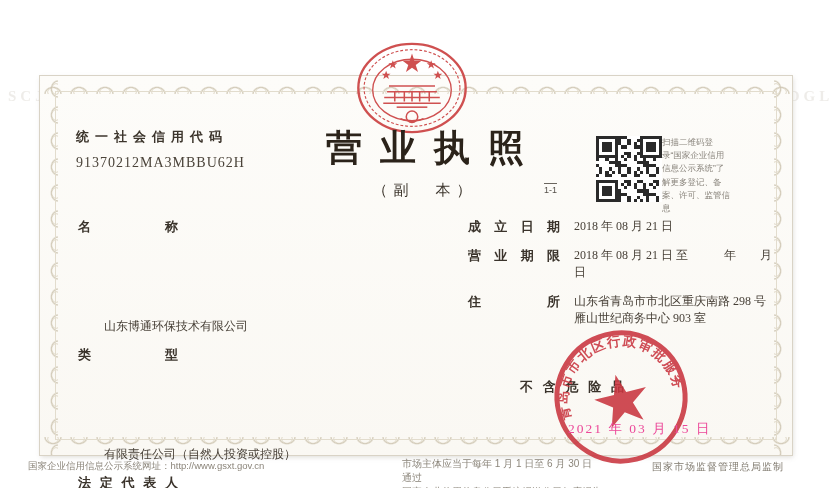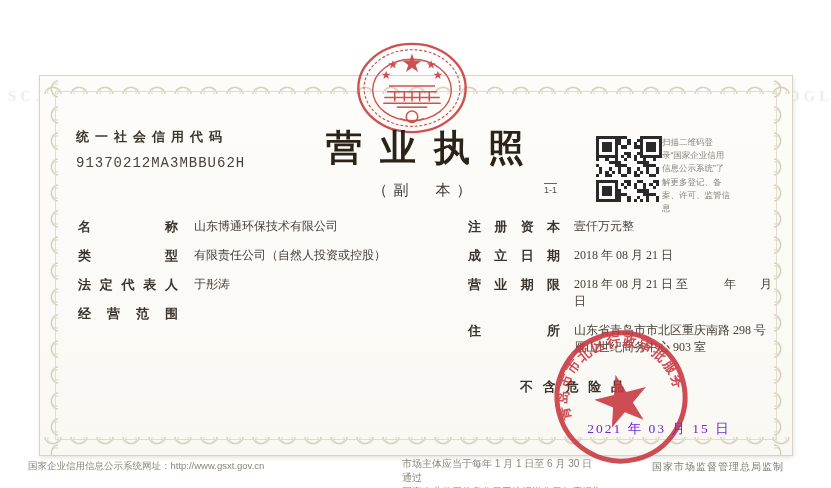--- a/index.html
+++ b/index.html
@@ -40,21 +40,21 @@
   .wm3{left:292px;top:176px;opacity:.22;} .wm4{left:482px;top:176px;opacity:.22;}
   .wm5{left:66px;top:330px;opacity:.22;}  .wm6{left:496px;top:333px;opacity:.22;}
   .wm7{left:136px;top:416px;opacity:.25;} .wm8{left:362px;top:416px;opacity:.25;}
   .wm-big{position:absolute;left:240px;top:240px;font-size:42px;letter-spacing:36px;
       color:#b6aea0;opacity:.20;font-family:"Liberation Serif",serif;font-weight:bold;
       pointer-events:none;user-select:none;white-space:nowrap;}
 
   
   .credit{position:absolute;left:76px;top:128px;}
   .credit .lab{font-size:13px;font-weight:bold;letter-spacing:6px;color:#3c352c;}
-  .credit .val{margin-top:9px;font-family:Liberation Mono, monospace;font-size:14px;
+  .credit .val{margin-top:9px;font-family:Liberation Serif, serif;font-size:14px;
                letter-spacing:1px;color:#4a4339;}
   .titleblock{position:absolute;left:285px;top:124px;width:280px;text-align:center;}
   .titleblock .t{font-size:36px;font-weight:bold;letter-spacing:18px;text-indent:18px;
                  color:#2b231a;font-family:"Liberation Serif",serif;}
   .titleblock .sub{margin-top:8px;font-size:15px;color:#3c352c;letter-spacing:6px;position:relative;}
   .titleblock .pg{position:absolute;right:8px;top:2px;font-size:9px;letter-spacing:0;
                   color:#55504a;border-top:1px solid #6a655e;padding-top:1px;margin-left:11px;}
   
   .emblem{position:absolute;left:352px;top:42px;width:120px;height:92px;}
   
@@ -64,32 +64,32 @@
       float:left;}
   .qr i{display:block;}
   .qr i.f{background:#2a2a2a;}
   .qrtext{margin-left:34px;width:100px;font-size:8.5px;line-height:1.55;color:#8a857d;}
 
   
   .lab-j{display:inline-block;font-weight:bold;color:#3a332b;font-size:13px;
          text-align:justify;text-align-last:justify;vertical-align:top;}
   .val{font-family:"Liberation Serif",serif;color:#453e35;font-size:12px;vertical-align:top;}
   .colL{position:absolute;left:78px;top:218px;width:378px;}
-  .colL .row{margin-bottom:11px;display:flex;}
+  .colL .row{margin-bottom:11px;display:flex;flex-direction:column;}
   .colL .lab-j{width:100px;flex:0 0 100px;}
-  .colL .val{margin-left:16px;width:248px;}
+  .colL .val{margin-left:26px;width:248px;}
   .colL .scope{font-size:10.5px;line-height:1.24;margin-top:1px;}
   .colR{position:absolute;left:468px;top:218px;width:312px;}
   .colR .row{margin-bottom:11px;display:flex;}
   .colR .lab-j{width:92px;flex:0 0 92px;}
   .colR .val{margin-left:14px;width:198px;line-height:1.45;}
   .regauth{position:absolute;left:520px;top:378px;}
   .regauth .lab-j{width:104px;}
-  .regdate{position:absolute;left:554px;top:420px;width:210px;text-align:center;
-           font-family:"Liberation Serif",serif;font-size:13.5px;letter-spacing:2px;color:#6d28d9;}
+  .regdate{position:absolute;left:568px;top:420px;width:210px;
+           font-family:"Liberation Serif",serif;font-size:13.5px;letter-spacing:2px;color:#ec4899;}
 
   
   .seal{position:absolute;left:546px;top:322px;width:150px;height:150px;
         transform:rotate(-14deg);opacity:.88;pointer-events:none;}
 
   
   .foot{position:absolute;color:#8b857a;font-size:9.5px;}
   .foot.l{left:28px;top:460px;}
   .foot.m{left:402px;top:457px;width:200px;font-size:10px;line-height:1.4;white-space:pre-line;}
   .foot.r{left:652px;top:460px;font-size:10px;letter-spacing:1px;color:#7f796e;}
@@ -613,24 +613,20 @@
     <span class="lab-j">法定代表人</span>
     <span class="val">于彤涛</span>
   </div>
   <div class="row">
     <span class="lab-j">经营范围</span>
   </div>
 </div>
 
 <div class="colR">
   <div class="row">
-    <span class="lab-j">注册资本</span>
-    <span class="val">壹仟万元整</span>
-  </div>
-  <div class="row">
     <span class="lab-j">成立日期</span>
     <span class="val">2018 年 08 月 21 日</span>
   </div>
   <div class="row">
     <span class="lab-j">营业期限</span>
     <span class="val">2018 年 08 月 21 日 至　　　年　　月　　日</span>
   </div>
   <div class="row">
     <span class="lab-j">住所</span>
     <span class="val">山东省青岛市市北区重庆南路 298 号雁山世纪商务中心 903 室</span>

